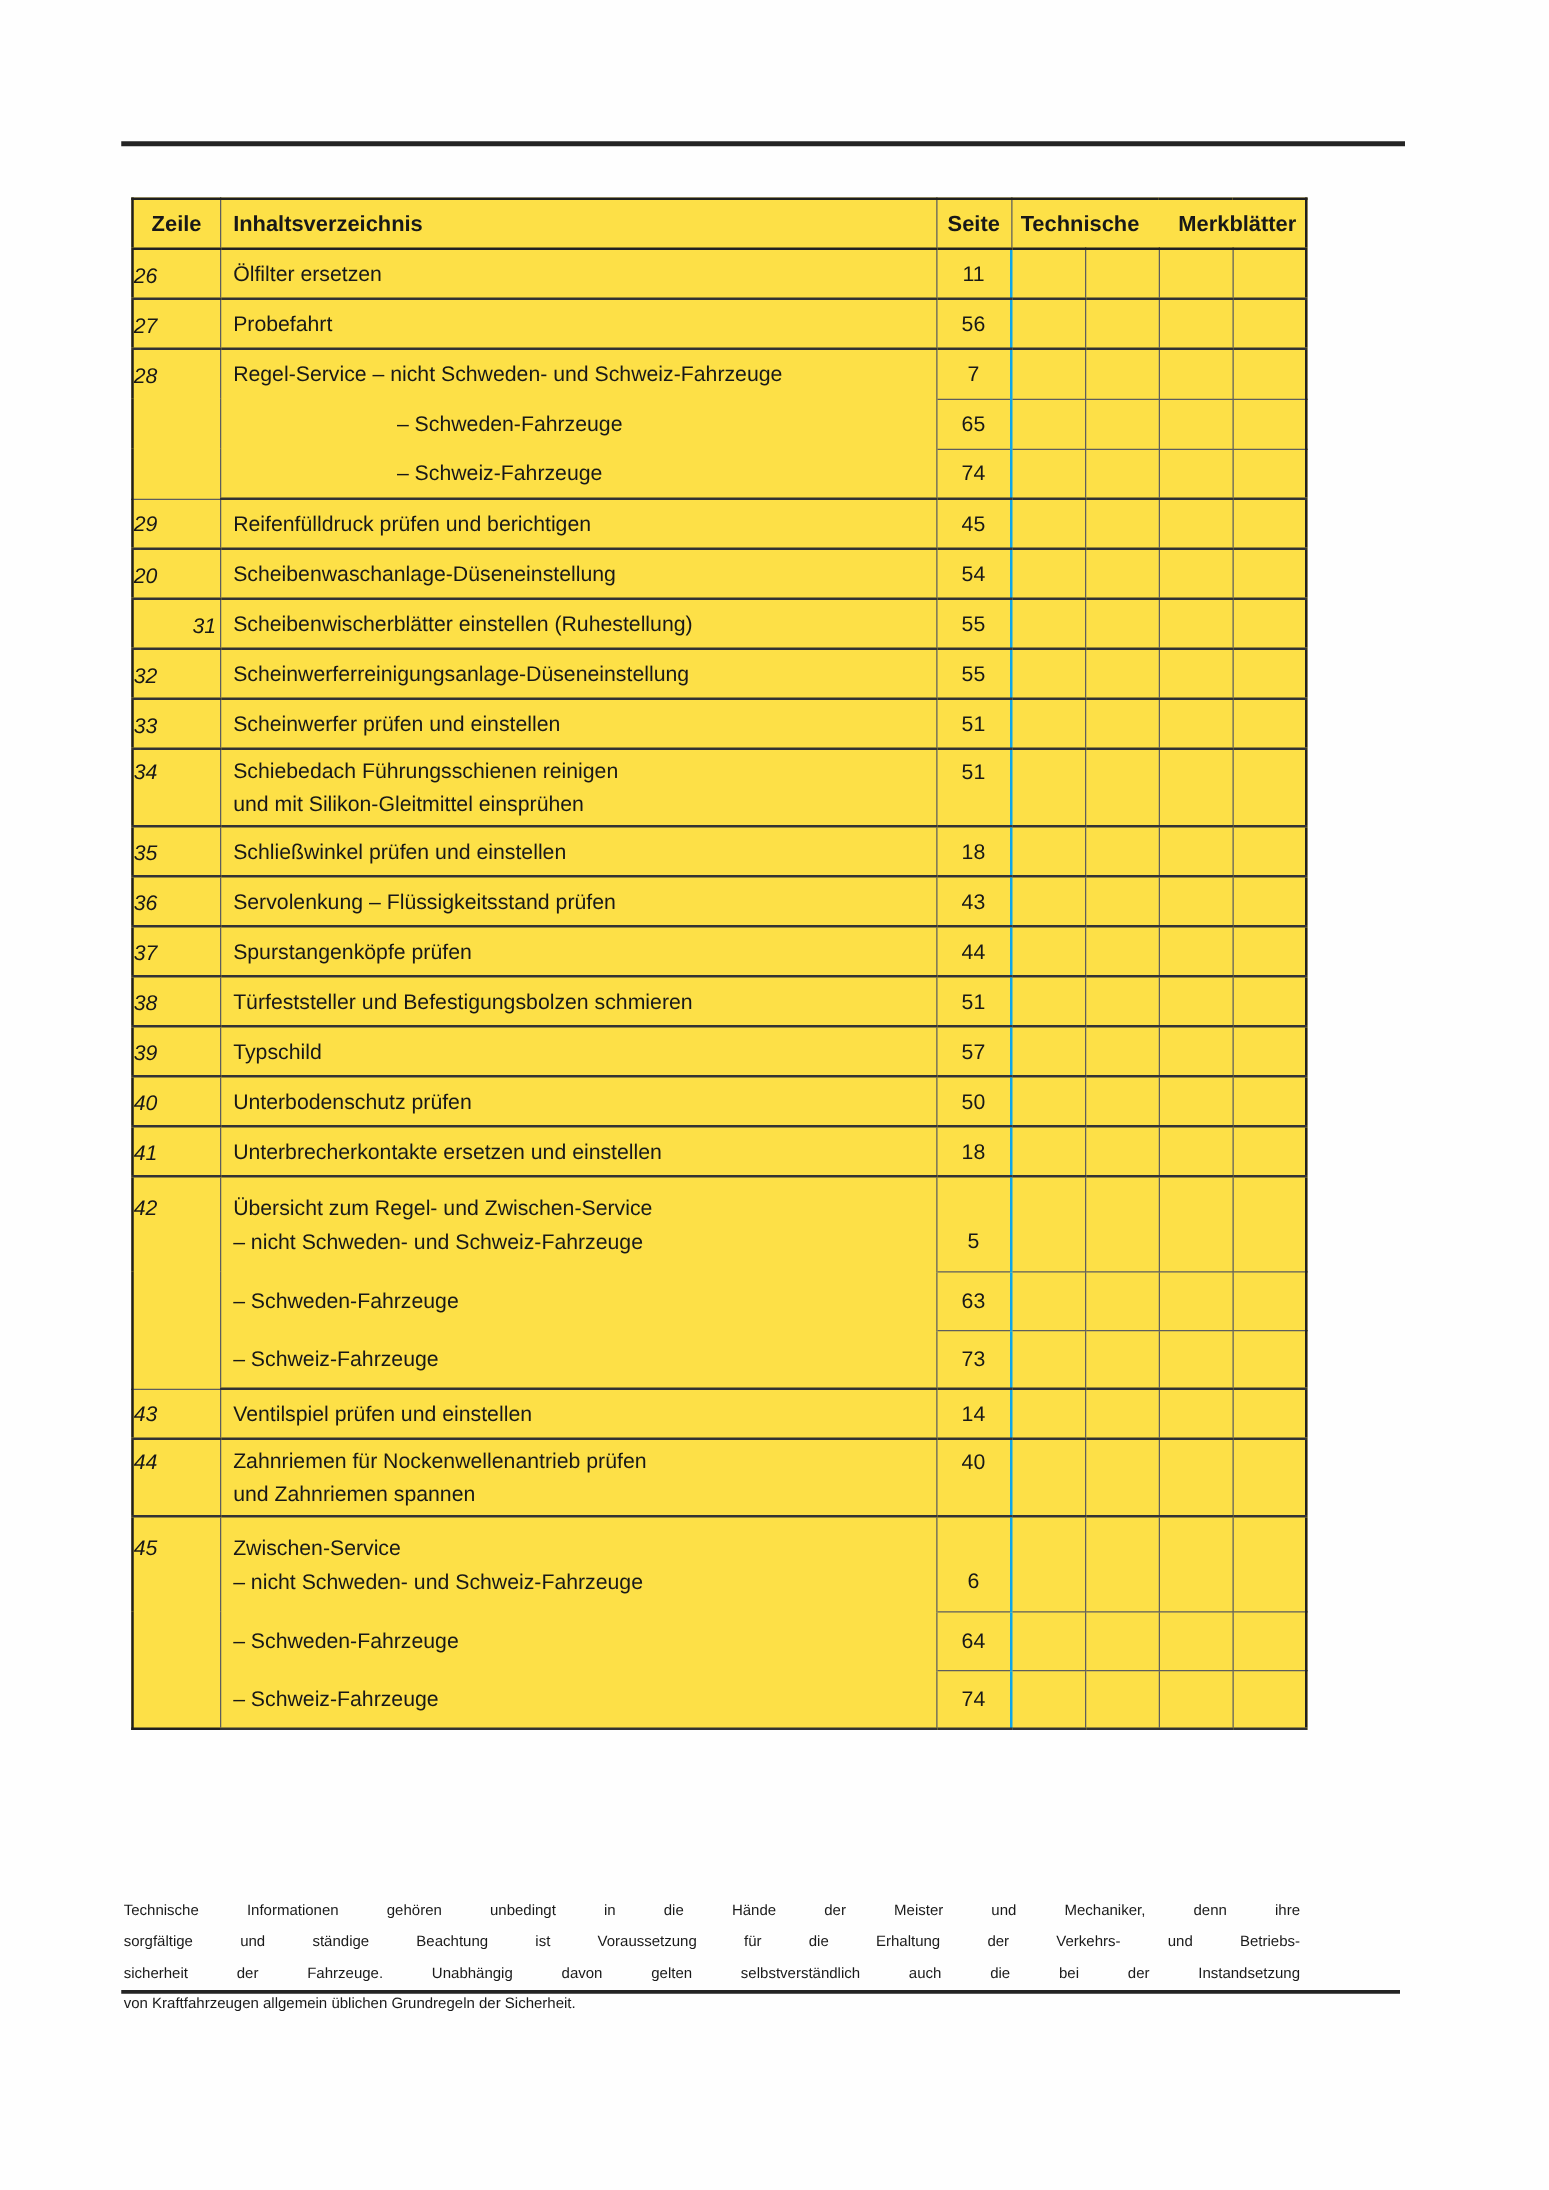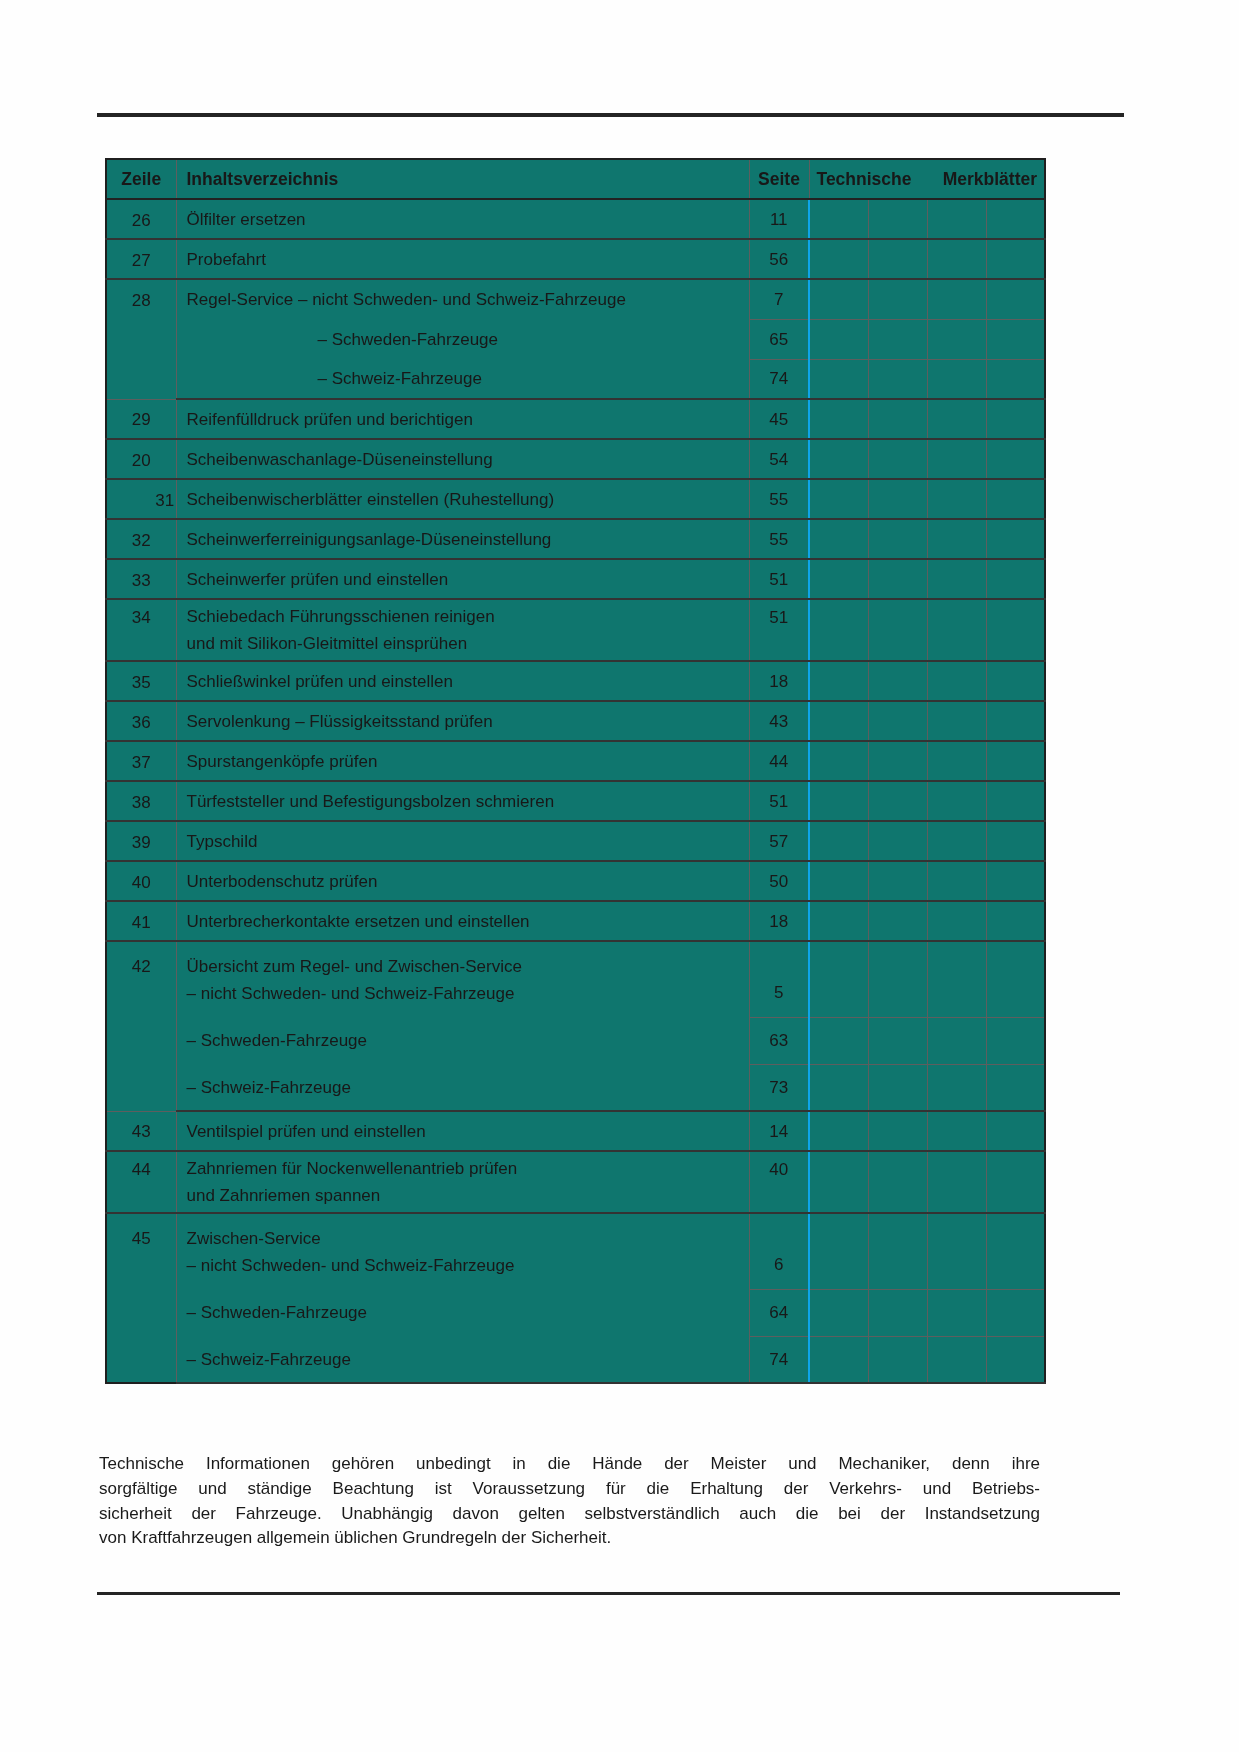--- a/index.html
+++ b/index.html
@@ -21,21 +21,21 @@
   }
   .rule.top { left:97px; top:113px; width:1027px; height:3.5px; }
   .rule.bottom { left:97px; top:1592px; width:1023px; height:3px; }
 
   .table-wrap { position:absolute; left:105px; top:158px; }
 
   table.doc-table {
     border-collapse:collapse;
     table-layout:fixed;
     width:939px;
-    background:#0f766e;
+    background:#fde047;
     border:2.5px solid #1f1f1f;
     font-size:17px;
     color:#181818;
   }
   .doc-table th, .doc-table td {
     border:1px solid #5e5e5e;
     padding:0;
     overflow:hidden;
   }
   .doc-table thead tr { height:40px; }
@@ -44,23 +44,23 @@
     font-size:17.5px;
     border-bottom:2px solid #222;
     white-space:nowrap;
   }
   th.h-zeile { text-align:center; }
   th.h-inhalt { text-align:left; padding-left:10px; }
   th.h-seite { text-align:center; }
   th.h-merk { text-align:justify; text-align-last:justify; padding:0 7px; }
 
   td.c-zeile {
-    text-align:center;
     vertical-align:top;
     line-height:27px;
+    font-style:italic;
   }
   td.c-inhalt {
     vertical-align:middle;
     padding:0 10px;
     line-height:27px;
   }
   td.c-inhalt.indent2 { padding-left:141px; }
   td.c-inhalt.no-bottom { border-bottom-style:hidden; }
   td.c-seite {
     text-align:center;
@@ -68,23 +68,23 @@
     border-right:2px solid #0ea5e9;
     line-height:27px;
   }
   td.c-seite.v-top { vertical-align:top; padding-top:4px; }
   td.c-seite.v-bottom { vertical-align:bottom; padding-bottom:11px; }
   tr.group-end > td { border-bottom:2px solid #333; }
   .txt-line { white-space:nowrap; }
 
   .footer-note {
     position:absolute;
-    left:99px; top:1452px;
+    left:99px; top:1516px;
     width:941px;
-    font-size:17px;
+    font-size:12px;
     line-height:24.8px;
     color:#1a1a1a;
   }
   .foot-line { text-align:justify; text-align-last:justify; white-space:normal; }
   .foot-line.last { text-align:left; text-align-last:left; }
 </style>
 </head>
 <body>
 
 <div class="page">

